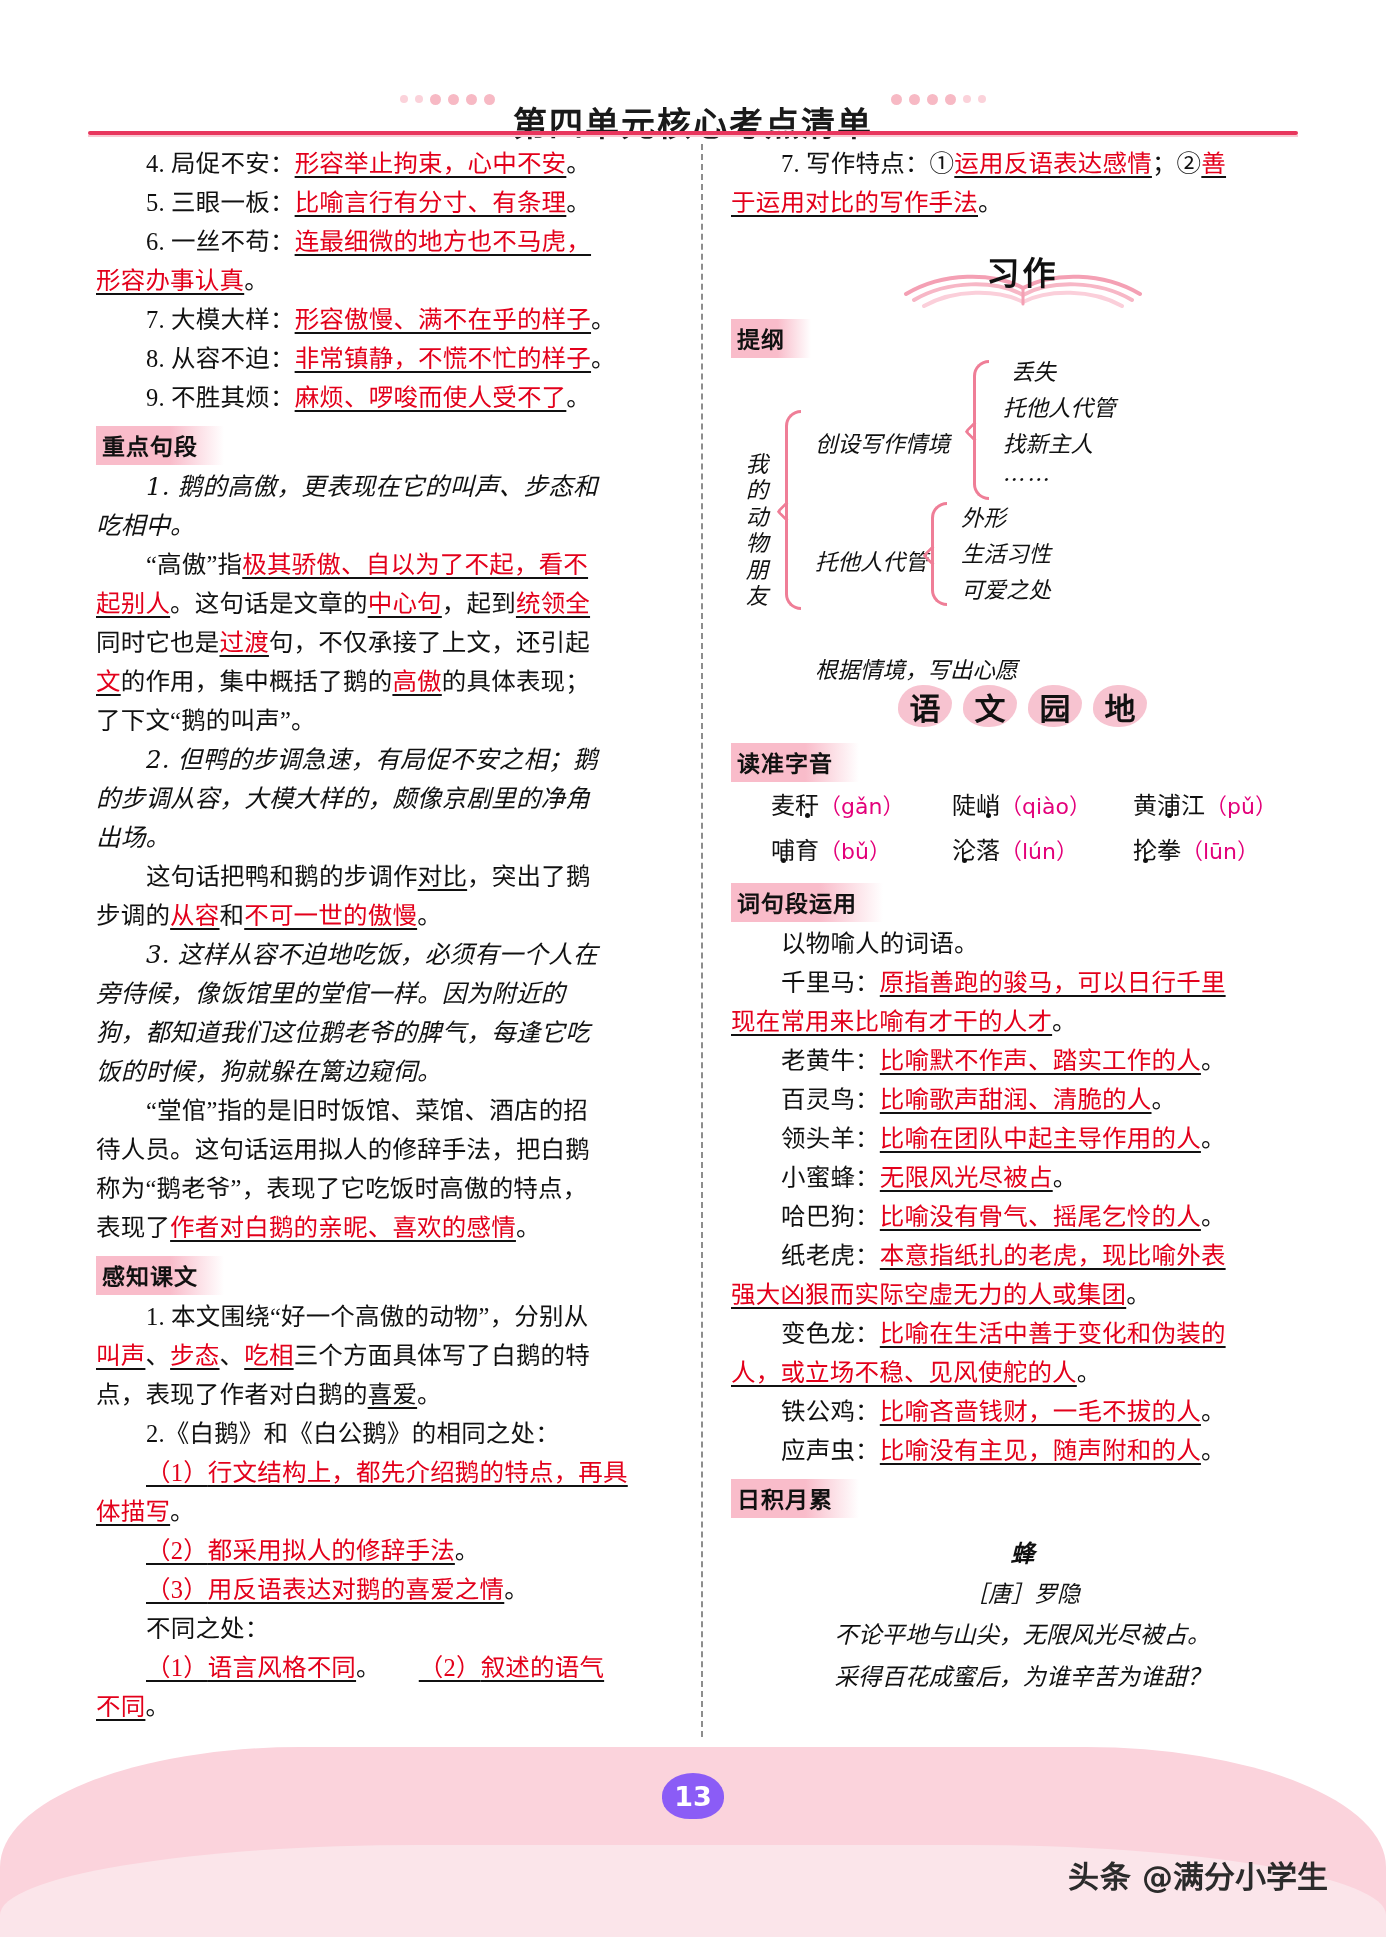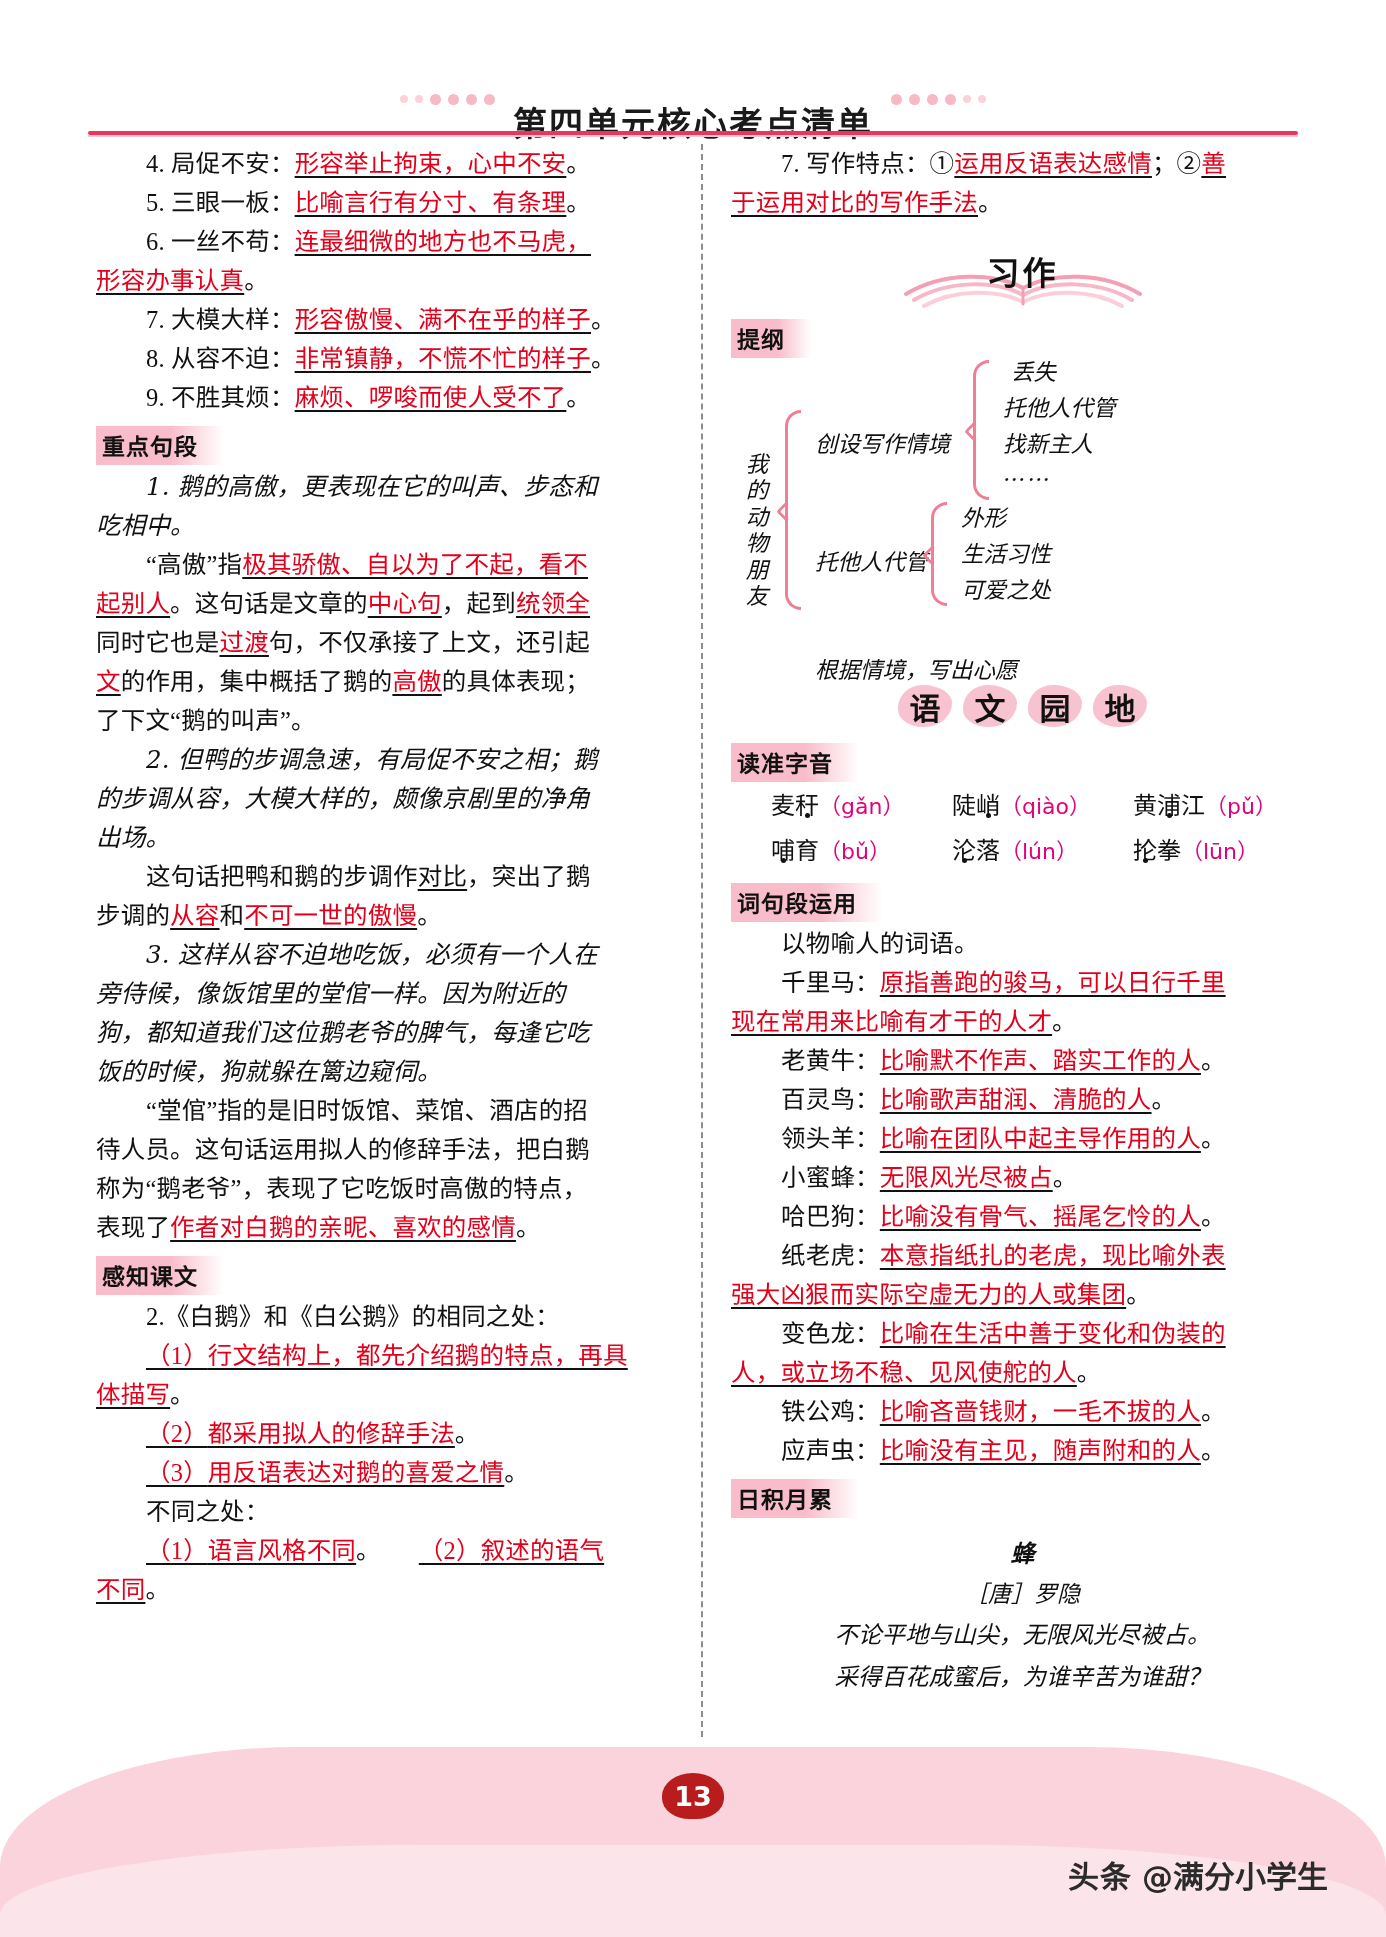--- a/index.html
+++ b/index.html
@@ -250,21 +250,21 @@
     height: 92px;
     background: #fbe5ea;
     border-top-left-radius: 420px 70px;
     border-top-right-radius: 420px 70px;
   }
   .page-num {
     position: absolute;
     left: 50%; bottom: 118px;
     transform: translateX(-50%);
     width: 62px; height: 46px;
-    background: #b91c1c;
+    background: #8b5cf6;
     border-radius: 50% 50% 45% 45%;
     display: flex; align-items: center; justify-content: center;
     font-family: "DejaVu Sans", "Liberation Sans", sans-serif;
     font-weight: bold; font-size: 27px; color: #ffffff;
     z-index: 4;
   }
   .brandmark {
     position: absolute;
     right: 58px; bottom: 40px;
     display: flex; align-items: center; gap: 10px;
@@ -386,20 +386,29 @@
       <div class="ln song">待人员。这句话运用拟人的修辞手法，把白鹅</div>
       <div class="ln song">称为“鹅老爷”，表现了它吃饭时高傲的特点，</div>
       <div class="ln song">
         <span>表现了</span><span class="ru">作者对白鹅的亲昵、喜欢的感情</span><span>。</span>
       </div>
     </div>
 
     
     <div class="sec-head">感知课文</div>
 
+    <div>
+      <div class="ln song indent">1. 本文围绕“好一个高傲的动物”，分别从</div>
+      <div class="ln song">
+        <span class="ru">叫声</span><span>、</span><span class="ru">步态</span><span>、</span><span class="ru">吃相</span><span>三个方面具体写了白鹅的特</span>
+      </div>
+      <div class="ln song">
+        <span>点，表现了作者对白鹅的</span><span class="du">喜爱</span><span>。</span>
+      </div>
+    </div>
 
     <div class="ln song indent">2.《白鹅》和《白公鹅》的相同之处：</div>
 
     <div class="ln song indent">
       <span class="ru">（1）</span><span class="ru">行文结构上，都先介绍鹅的特点，再具</span>
     </div>
     <div class="ln song">
       <span class="ru">体描写</span><span>。</span>
     </div>
     <div class="ln song indent">

